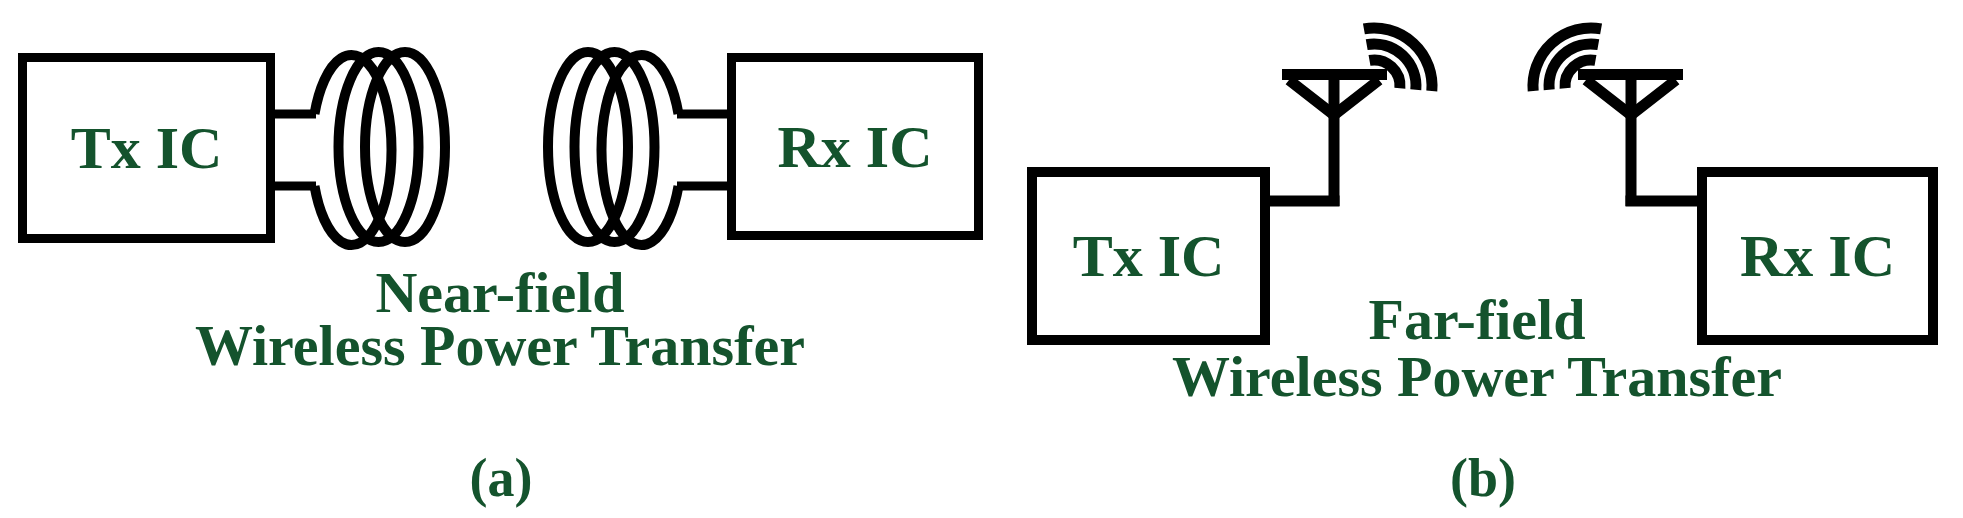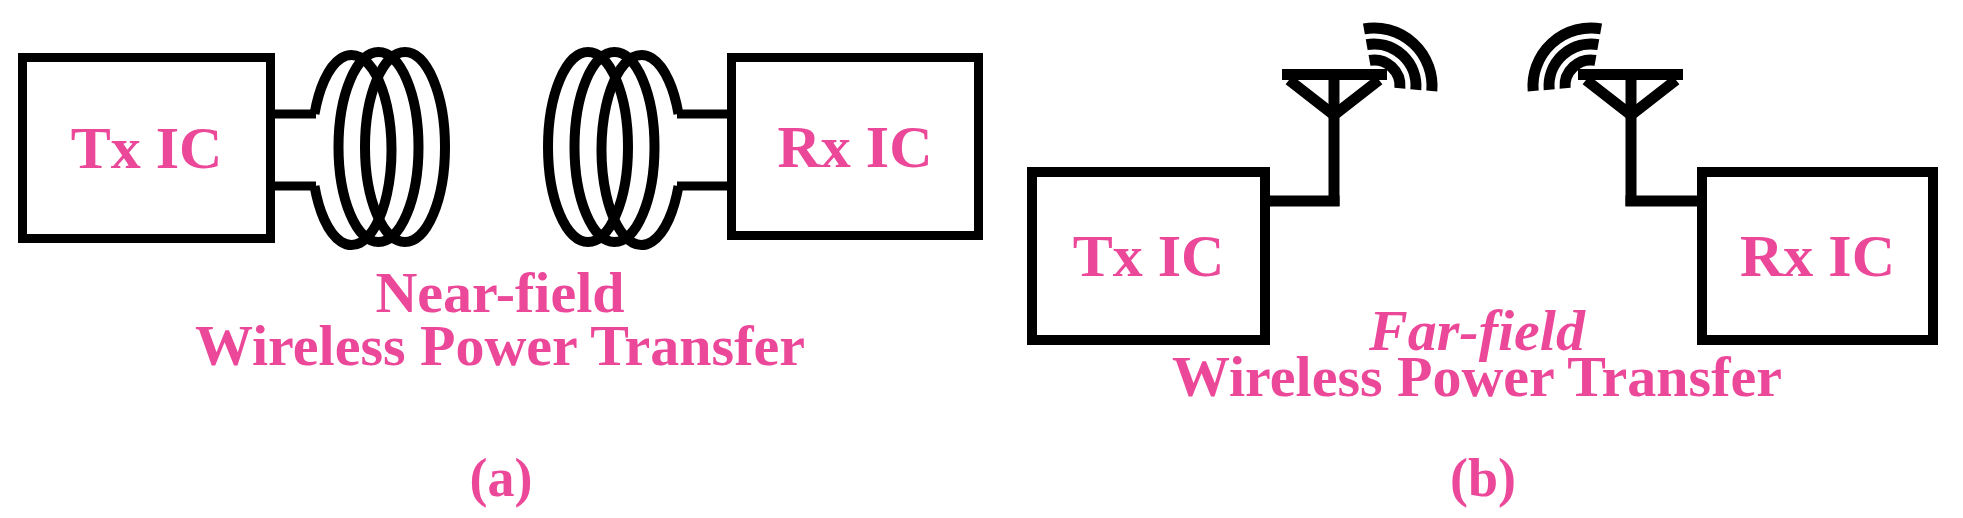--- a/index.html
+++ b/index.html
@@ -2,21 +2,21 @@
 <html><head>
 <meta charset="utf-8">
 <style>
   html, body { margin: 0; padding: 0; background: #ffffff; }
   #figure {
     position: relative;
     width: 1963px;
     height: 518px;
     background: #ffffff;
     font-family: "Liberation Serif", "DejaVu Serif", serif;
-    color: #ec4899;
+    color: #14532d;
     overflow: hidden;
   }
   #artwork {
     position: absolute;
     left: 0; top: 0;
     width: 1963px; height: 518px;
   }
   .box-label {
     position: absolute;
     transform: translate(-50%, -50%);
@@ -126,19 +126,19 @@
   <div class="caption-line" style="left:500px; top:264px;">Near-field</div>
 
   <div class="caption-line" style="left:500px; top:317px;">Wireless Power Transfer</div>
 
   <div class="panel-label" style="left:501px; top:478px;">(a)</div>
 
   <div class="box-label" style="left:1148.5px; top:256px;">Tx IC</div>
 
   <div class="box-label" style="left:1817.5px; top:256px;">Rx IC</div>
 
-  <div class="caption-line" style="left:1477px; top:302px;font-style:italic;">Far-field</div>
+  <div class="caption-line" style="left:1477px; top:291px;">Far-field</div>
 
   <div class="caption-line" style="left:1477px; top:348px;">Wireless Power Transfer</div>
 
   <div class="panel-label" style="left:1483px; top:478px;">(b)</div>
 
 </div>
 
 </body></html>

